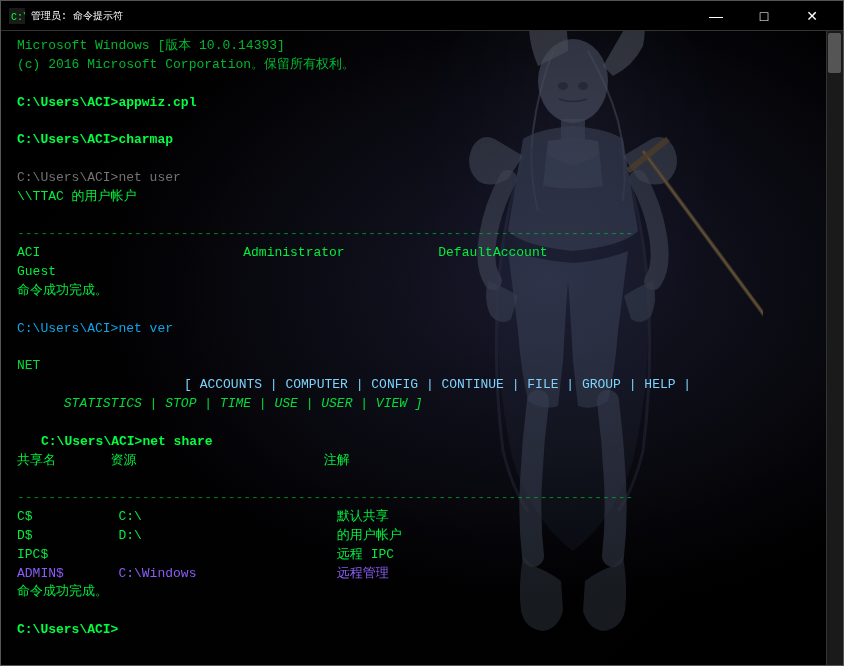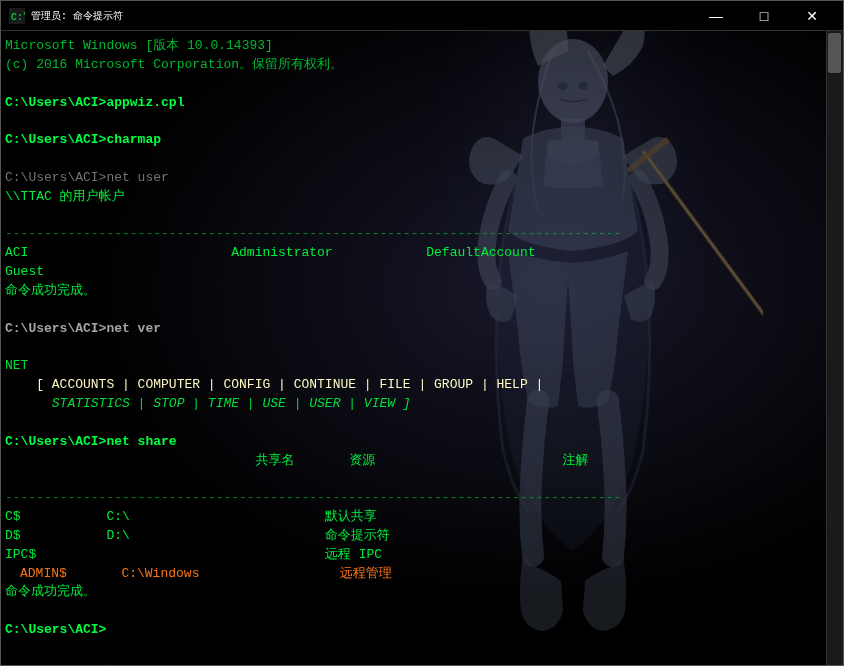--- a/index.html
+++ b/index.html
@@ -86,21 +86,21 @@
       top: -20px;
       width: 380px;
       height: 680px;
       z-index: 1;
       opacity: 0.35;
     }
 
     .terminal-content {
       position: relative;
       z-index: 2;
-      padding: 6px 4px;
+      padding: 6px 16px;
       color: #00ff41;
       font-size: 13px;
       line-height: 1.45;
       height: 100%;
       overflow: hidden;
     }
 
     .line {
       white-space: pre;
       display: block;
@@ -215,34 +215,34 @@
           <div class="line" style="color: rgb(0, 255, 65); font-weight: bold;">C:\Users\ACI&gt;charmap</div>
           <div class="line"> </div>
           <div class="line" style="color: #737373; font-weight: normal;">C:\Users\ACI&gt;net user</div>
           <div class="line" style="color: rgb(0, 238, 60);">\\TTAC 的用户帐户</div>
           <div class="line"> </div>
           <div class="line" style="color: rgb(0, 187, 42); opacity: 0.7;">-------------------------------------------------------------------------------</div>
           <div class="line" style="color: rgb(0, 238, 60);">ACI                          Administrator            DefaultAccount</div>
           <div class="line" style="color: rgb(0, 238, 60);">Guest</div>
           <div class="line" style="color: rgb(0, 238, 60);">命令成功完成。</div>
           <div class="line"> </div>
-          <div class="line" style="color: #a3a3a3; font-weight: bold;">C:\Users\ACI&gt;net ver</div>
+          <div class="line" style="color: #0ea5e9; font-weight: normal;">C:\Users\ACI&gt;net ver</div>
           <div class="line"> </div>
           <div class="line" style="color: rgb(0, 221, 56);">NET</div>
-          <div class="line" style="color: #fef9c3;">    [ ACCOUNTS | COMPUTER | CONFIG | CONTINUE | FILE | GROUP | HELP |</div>
+          <div class="line" style="color: #7dd3fc; text-align: center;">    [ ACCOUNTS | COMPUTER | CONFIG | CONTINUE | FILE | GROUP | HELP |</div>
           <div class="line" style="color: rgb(0, 221, 56); font-style: italic;">      STATISTICS | STOP | TIME | USE | USER | VIEW ]</div>
           <div class="line"> </div>
-          <div class="line" style="color: rgb(0, 255, 65); font-weight: bold;">C:\Users\ACI&gt;net share</div>
-          <div class="line" style="color: rgb(0, 238, 60); text-align: center;">共享名       资源                        注解</div>
+          <div class="line" style="color: rgb(0, 255, 65); font-weight: bold; margin-left: 24px;">C:\Users\ACI&gt;net share</div>
+          <div class="line" style="color: rgb(0, 238, 60);">共享名       资源                        注解</div>
           <div class="line"> </div>
           <div class="line" style="color: rgb(0, 187, 42); opacity: 0.7;">-------------------------------------------------------------------------------</div>
           <div class="line" style="color: rgb(0, 238, 60);">C$           C:\                         默认共享</div>
-          <div class="line" style="color: rgb(0, 238, 60);">D$           D:\                         命令提示符</div>
+          <div class="line" style="color: rgb(0, 238, 60);">D$           D:\                         的用户帐户</div>
           <div class="line" style="color: rgb(0, 238, 60);">IPC$                                     远程 IPC</div>
-          <div class="line" style="color: #f97316; margin-left: 15px;">ADMIN$       C:\Windows                  远程管理</div>
+          <div class="line" style="color: #8b5cf6;">ADMIN$       C:\Windows                  远程管理</div>
           <div class="line" style="color: rgb(0, 238, 60);">命令成功完成。</div>
           <div class="line"> </div>
           <div class="line" style="color: rgb(0, 255, 65); font-weight: bold;">C:\Users\ACI&gt;</div>
         </div>
     </div>
 
     <div class="scrollbar">
       <div class="scrollbar-thumb"></div>
     </div>
   </div>

